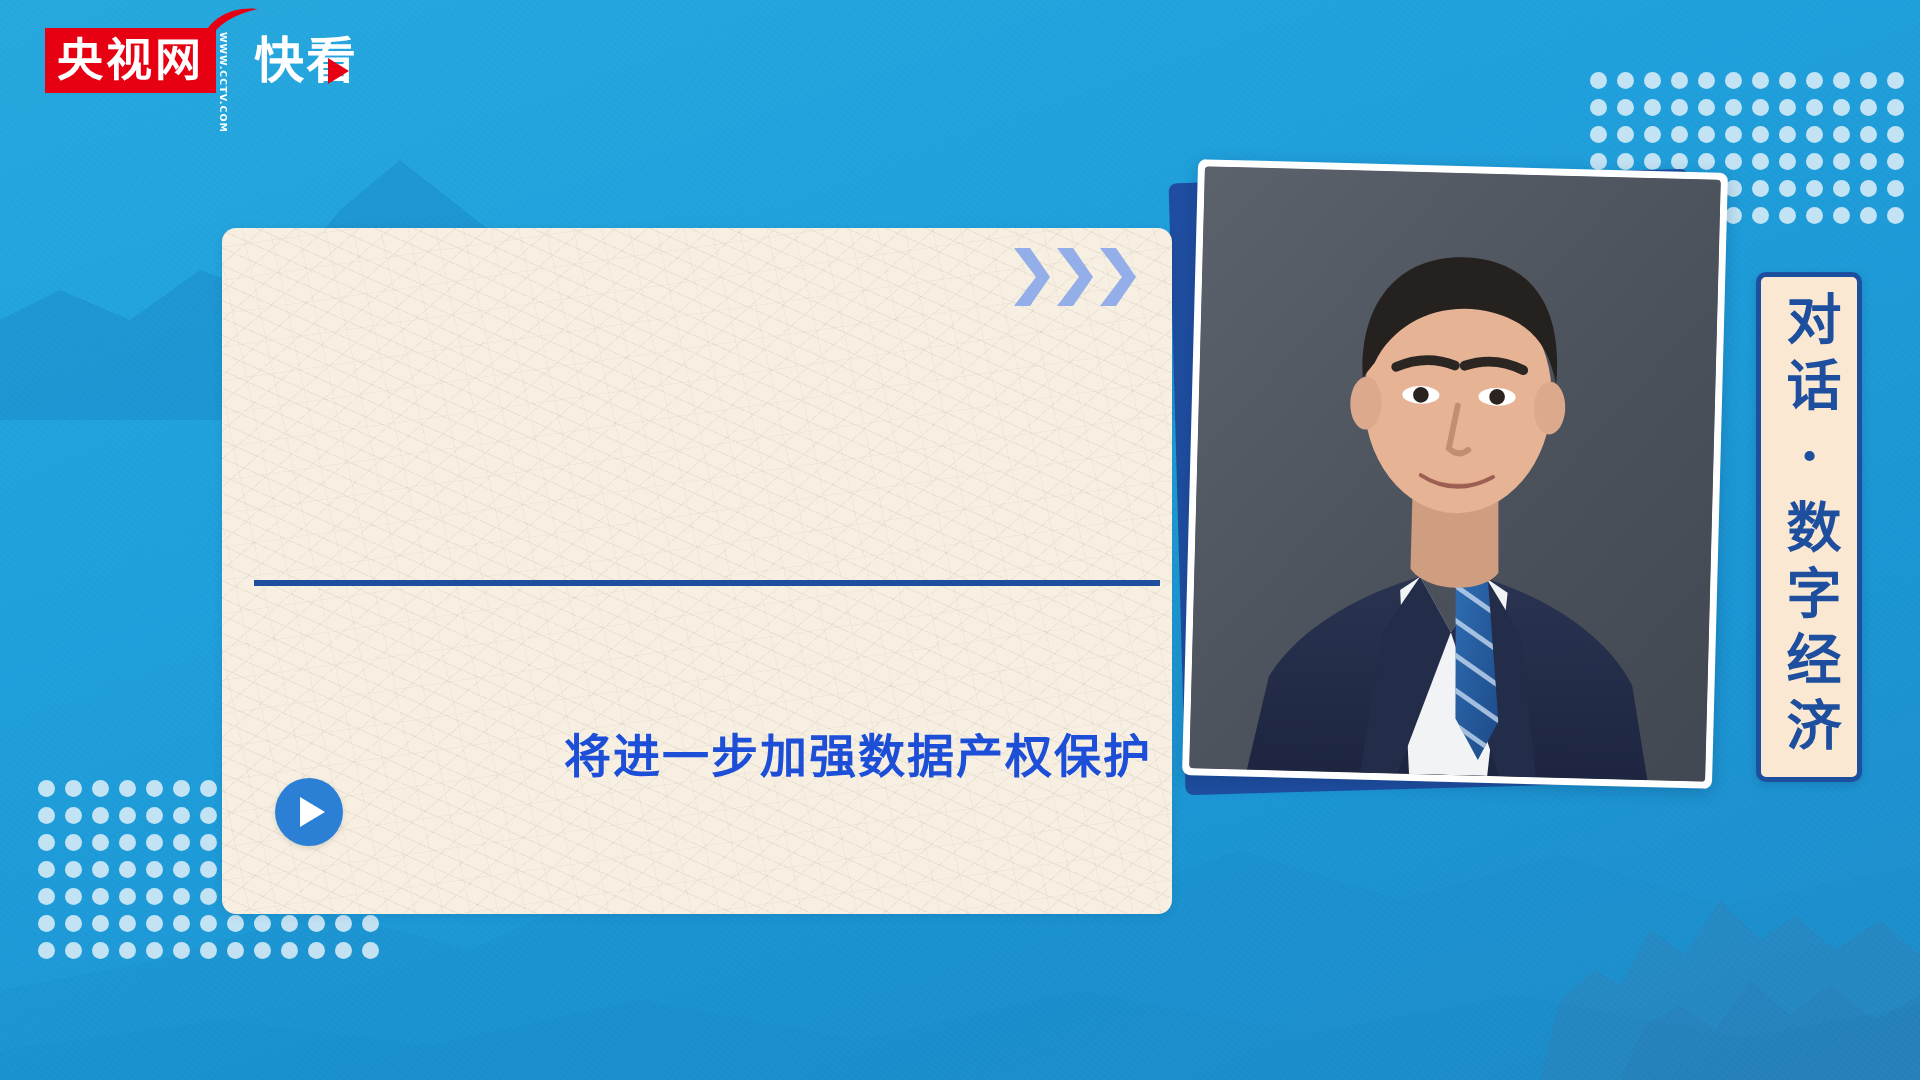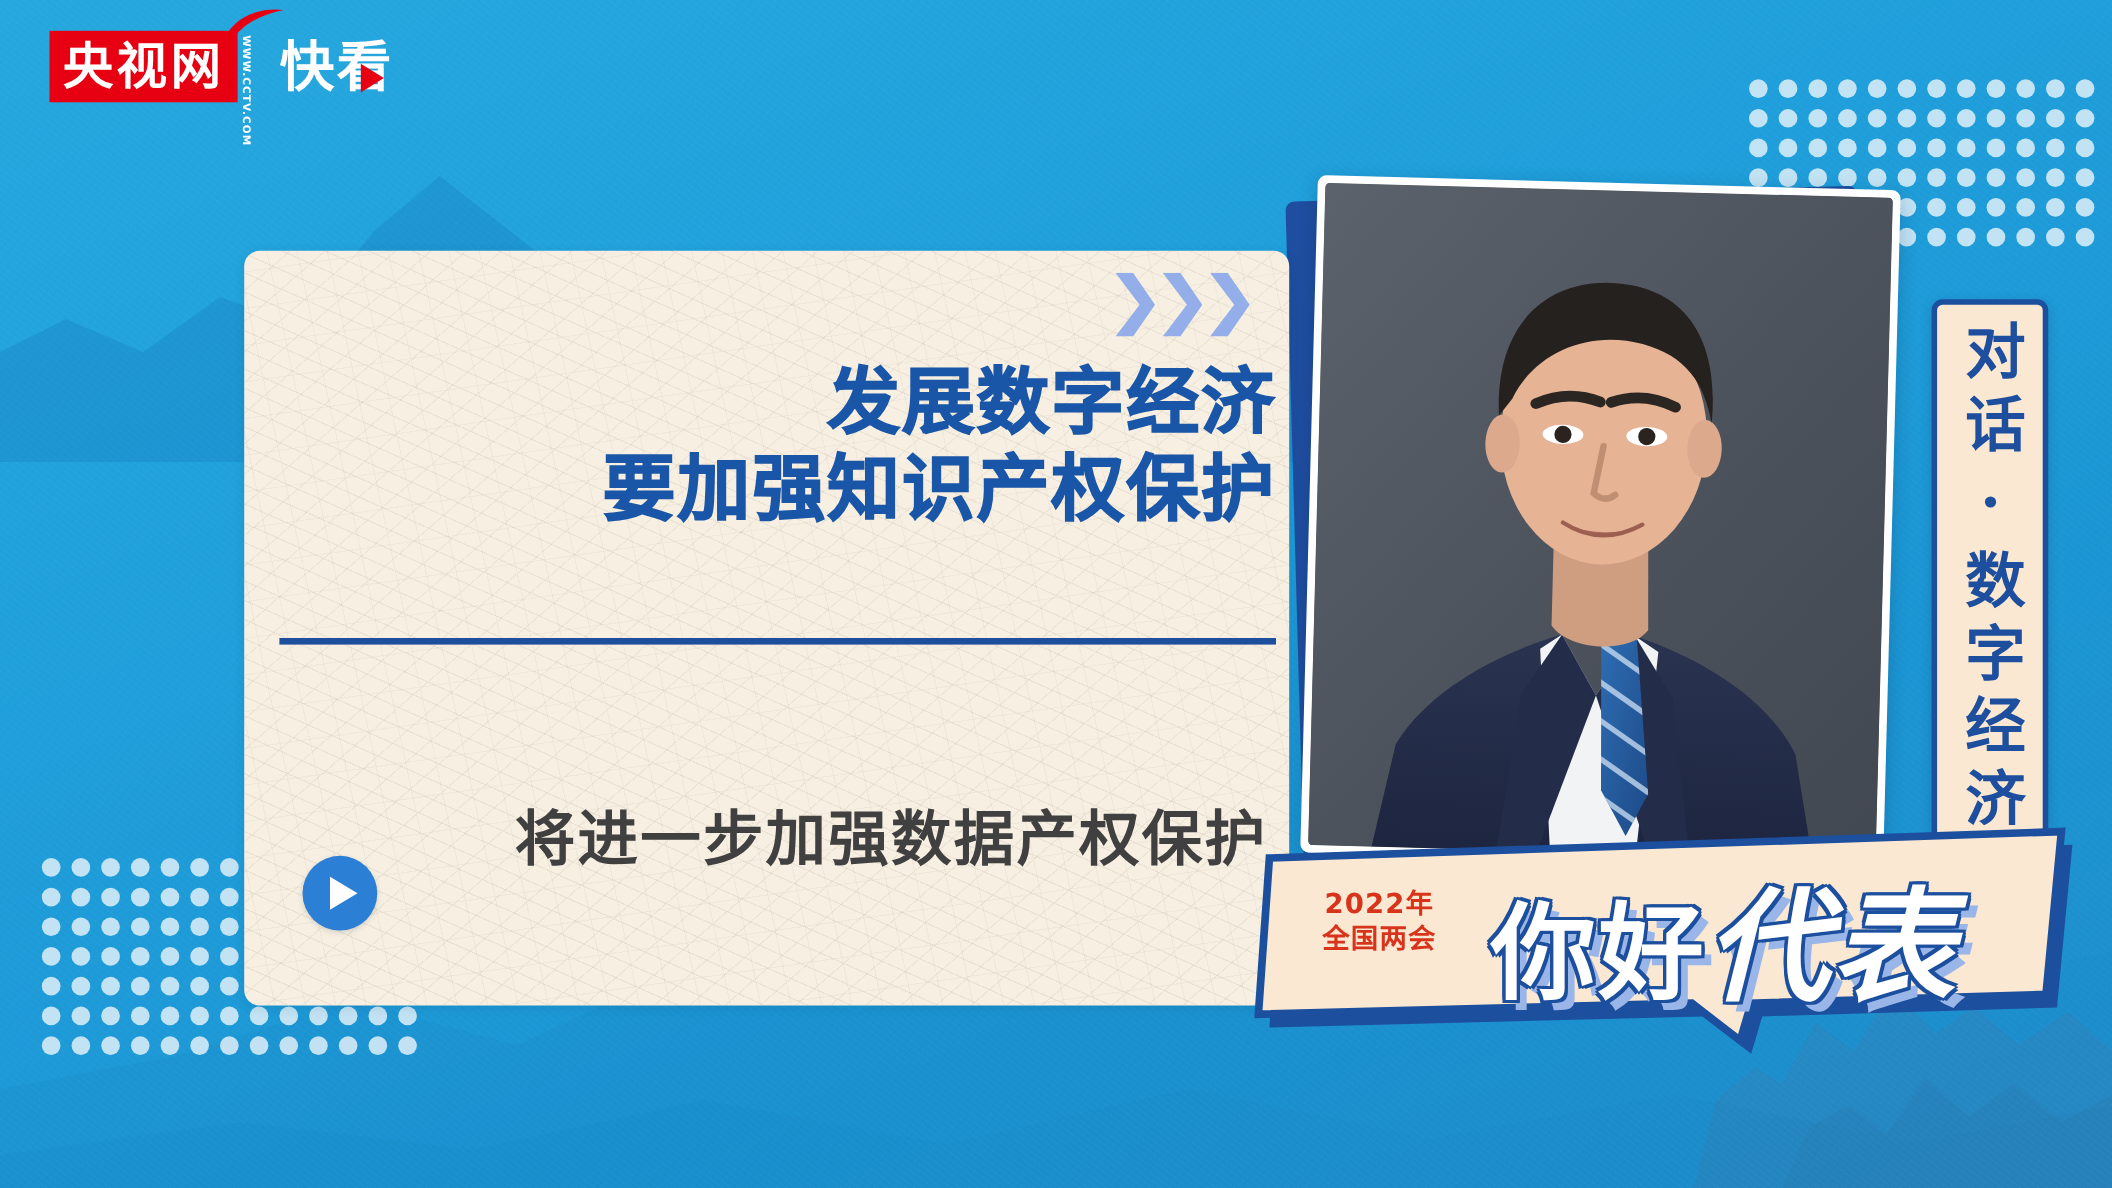--- a/index.html
+++ b/index.html
@@ -94,21 +94,21 @@
     position:absolute;left:32px;right:12px;top:352px;height:6px;background:#1d4f9e;
   }
 
   #speaker{
     position:absolute;left:152px;top:382px;
     color:#e8491d;font-weight:bold;font-size:58px;letter-spacing:3px;
     font-family:"DejaVu Sans","Liberation Sans",sans-serif;
   }
   #subtitle{
     position:absolute;right:20px;top:490px;
-    color:#404040;font-weight:bold;font-size:55px;letter-spacing:2px;white-space:nowrap;
+    color:#1d4ed8;font-weight:bold;font-size:47px;letter-spacing:2px;white-space:nowrap;
     font-family:"DejaVu Sans","Liberation Sans",sans-serif;
     margin-left:33px;
   }
 
   #play-btn{
     position:absolute;left:53px;top:550px;width:68px;height:68px;border-radius:50%;
     background:#2b7fd4;display:flex;align-items:center;justify-content:center;
     cursor:pointer;box-shadow:0 2px 6px rgba(0,0,0,.12);
   }
   #play-tri{
@@ -451,50 +451,31 @@
           <path d="M2 0 L24 29 L2 58 L18 58 L38 29 L18 0 Z" fill="#93aee8"></path>
           </svg>
         <svg class="chev" viewBox="0 0 38 58">
           <path d="M2 0 L24 29 L2 58 L18 58 L38 29 L18 0 Z" fill="#93aee8"></path>
           </svg>
         <svg class="chev" viewBox="0 0 38 58">
           <path d="M2 0 L24 29 L2 58 L18 58 L38 29 L18 0 Z" fill="#93aee8"></path>
           </svg>
       </div>
 
-      <div id="title-block">
-        <div class="title-line">发展数字经济</div>
-        <div class="title-line">要加强知识产权保护</div>
-      </div>
 
       <div id="divider"></div>
 
 
       <div id="subtitle">将进一步加强数据产权保护</div>
 
       <div id="play-btn">
         <span id="play-tri"></span>
       </div>
 
     </div>
   </div>
 
   <div id="vbanner">
     <span id="vbanner-text">对话·数字经济</span>
   </div>
 
-  <div id="badge-wrap">
-    <svg id="badge-shadow" viewBox="0 0 760 212" preserveAspectRatio="none">
-      <path d="M24 44 L744 20 L730 168 L462 176 L452 210 L408 176 L14 186 Z" fill="#1c4f9e"></path>
-    </svg>
-    <svg id="badge-main" viewBox="0 0 760 212" preserveAspectRatio="none">
-      <path d="M14 32 L734 8 L720 156 L452 164 L442 198 L398 164 L4 174 Z" fill="#fbe8d2" stroke="#1c4f9e" stroke-width="7"></path>
-    </svg>
-    <div id="badge-label">
-      <div>2022年</div>
-      <div>全国两会</div>
-    </div>
-    <div id="badge-title">
-      <span>你好</span><span class="brush">代表</span>
-    </div>
-  </div>
 
 </div>
 
 </body></html>

